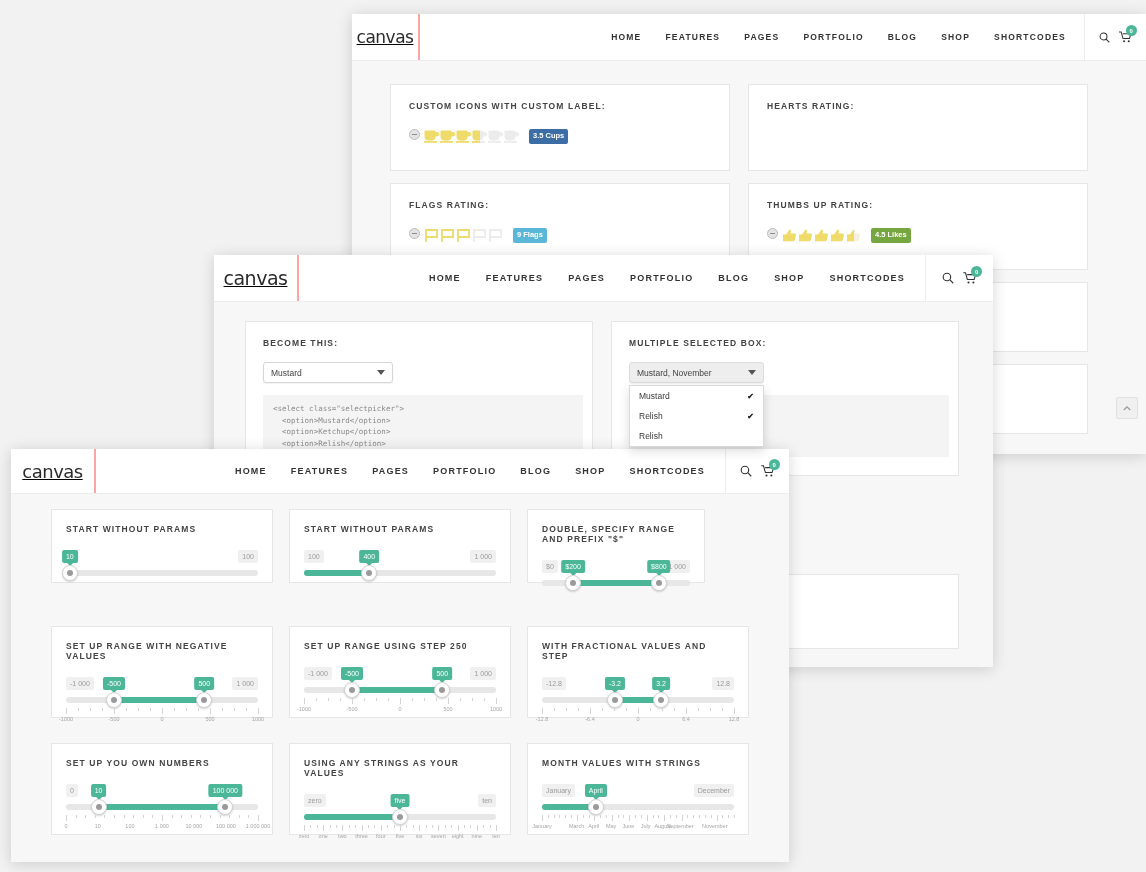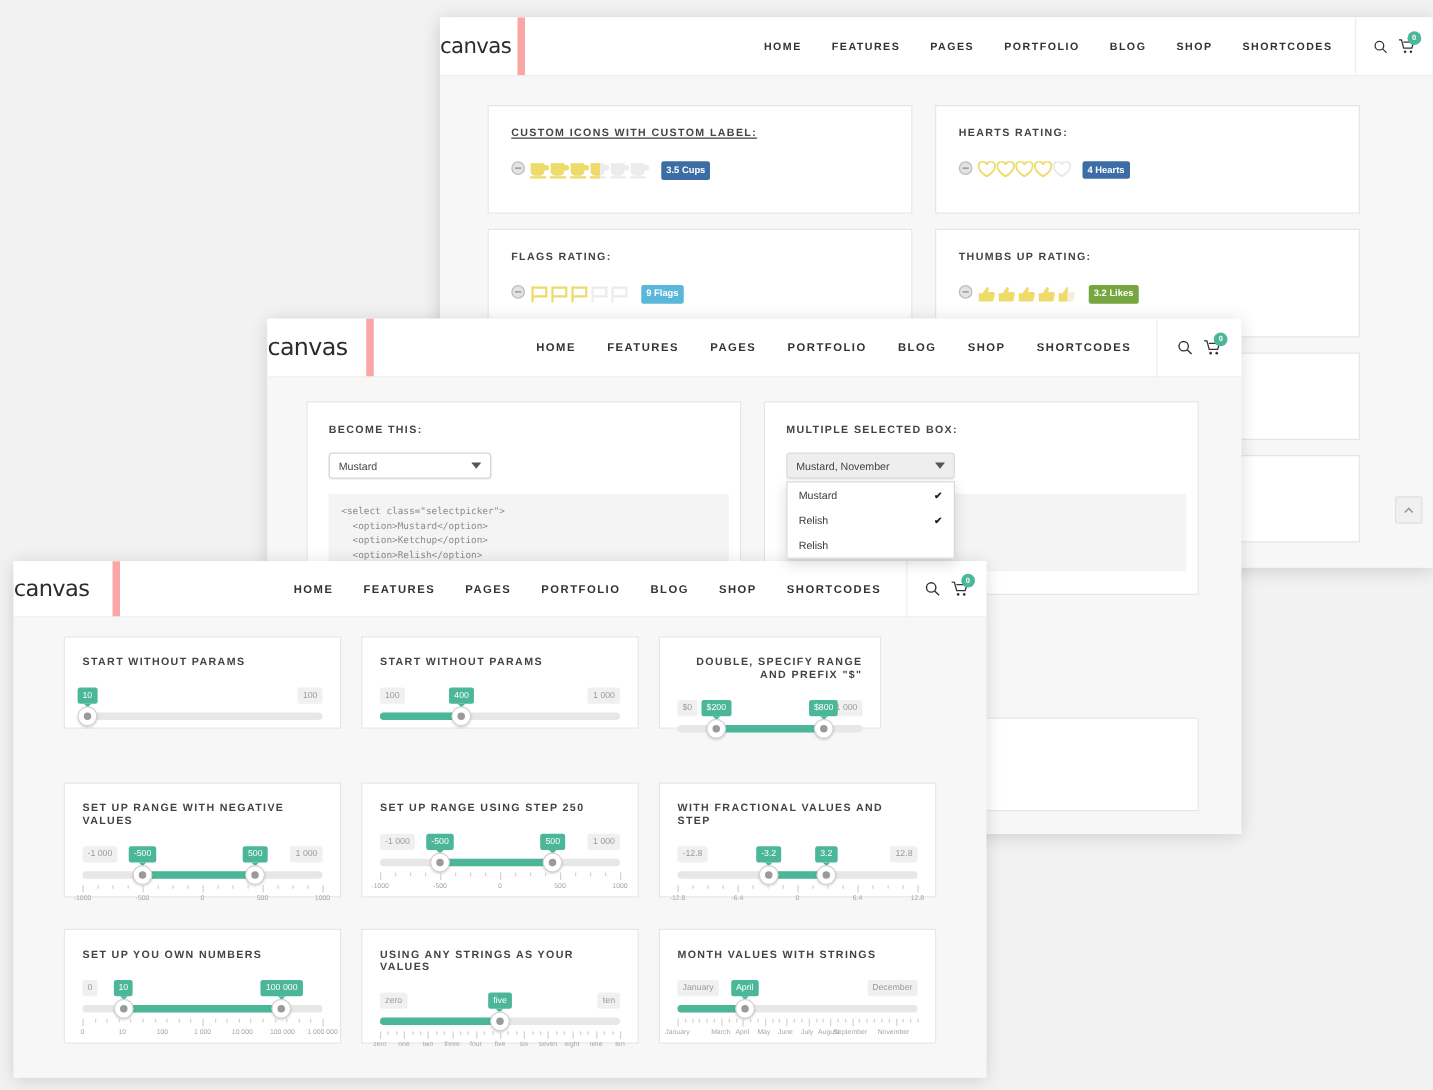--- a/index.html
+++ b/index.html
@@ -11,21 +11,21 @@
     position:relative;
     overflow:hidden;
     -webkit-font-smoothing:antialiased;
   }
 
   
   .window { position:absolute; background:#ffffff; box-shadow:0 2px 14px rgba(0,0,0,.16); }
   .win-body { background:#f7f7f7; width:100%; height:100%; }
 
   .navbar { display:flex; align-items:stretch; background:#fff; border-bottom:1px solid #ededed; }
-  .brand-cell { display:flex; align-items:center; border-right:6px solid #fca5a5; }
+  .brand-cell { display:flex; align-items:center; justify-content:center; border-right:2px solid #fca5a5;text-decoration:underline; }
   .brand {
     font-family:"DejaVu Sans", sans-serif;
     font-weight:400; color:#2b2b2b; letter-spacing:-.5px;
   }
   .nav-spacer { flex:1 1 auto; }
   .nav-menu { display:flex; align-items:center; gap:0; }
   .nav-menu a {
     color:#333; text-decoration:none; font-weight:700;
     letter-spacing:1.2px; white-space:nowrap;
     font-family:"Liberation Sans", sans-serif;
@@ -155,21 +155,21 @@
               <circle cx="13.5" cy="14" r="1.4" fill="#333"></circle>
             </svg>
           <span class="cart-badge" style="width:11px;height:11px;font-size:6px;top:-6px;right:-5px;">0</span>
         </span>
       </div>
     </div>
 
     <div style="position:absolute; left:38px; top:70px; width:720px;">
 
       <div class="card" style="position:absolute; left:0; top:0; width:340px; height:87px; padding:16px 18px;">
-        <div class="card-title" style="font-size:8.5px;text-decoration:underline;">CUSTOM ICONS WITH CUSTOM LABEL:</div>
+        <div class="card-title" style="font-size:8.5px;">CUSTOM ICONS WITH CUSTOM LABEL:</div>
         <div class="rating-row" style="margin-top:18px;">
           <span class="rating-cancel">
               <i></i>
             </span>
           <span class="icons">
             <svg width="16" height="15" viewBox="0 0 16 15">
                 <path d="M1 2h10v6a3 3 0 0 1-3 3H4a3 3 0 0 1-3-3V2zM11 3.5h2.2a1.7 1.7 0 0 1 0 3.4H11" fill="#eedb6a" stroke="#eedb6a" stroke-width="1"></path>
                 <rect x="0" y="12" width="13" height="1.8" fill="#eedb6a"></rect>
               </svg>
             <svg width="16" height="15" viewBox="0 0 16 15">
@@ -203,43 +203,20 @@
                 <path d="M1 2h10v6a3 3 0 0 1-3 3H4a3 3 0 0 1-3-3V2zM11 3.5h2.2a1.7 1.7 0 0 1 0 3.4H11" fill="#ececec" stroke="#ececec" stroke-width="1"></path>
                 <rect x="0" y="12" width="13" height="1.8" fill="#ececec"></rect>
               </svg>
           </span>
           <span class="rate-label" style="background:#3c6ea5; font-size:7.5px; padding:3px 4px;">3.5 Cups</span>
         </div>
       </div>
 
       <div class="card" style="position:absolute; left:358px; top:0; width:340px; height:87px; padding:16px 18px;">
         <div class="card-title" style="font-size:8.5px;">HEARTS RATING:</div>
-        <div class="rating-row" style="margin-top:18px;">
-          <span class="rating-cancel">
-              <i></i>
-            </span>
-          <span class="icons">
-            <svg width="15" height="13" viewBox="0 0 16 14">
-                <path d="M8 13S1 8.6 1 4.7A3.4 3.4 0 0 1 8 3a3.4 3.4 0 0 1 7 1.7C15 8.6 8 13 8 13z" fill="none" stroke="#eedb6a" stroke-width="1.6"></path>
-              </svg>
-            <svg width="15" height="13" viewBox="0 0 16 14">
-                <path d="M8 13S1 8.6 1 4.7A3.4 3.4 0 0 1 8 3a3.4 3.4 0 0 1 7 1.7C15 8.6 8 13 8 13z" fill="none" stroke="#eedb6a" stroke-width="1.6"></path>
-              </svg>
-            <svg width="15" height="13" viewBox="0 0 16 14">
-                <path d="M8 13S1 8.6 1 4.7A3.4 3.4 0 0 1 8 3a3.4 3.4 0 0 1 7 1.7C15 8.6 8 13 8 13z" fill="none" stroke="#eedb6a" stroke-width="1.6"></path>
-              </svg>
-            <svg width="15" height="13" viewBox="0 0 16 14">
-                <path d="M8 13S1 8.6 1 4.7A3.4 3.4 0 0 1 8 3a3.4 3.4 0 0 1 7 1.7C15 8.6 8 13 8 13z" fill="none" stroke="#eedb6a" stroke-width="1.6"></path>
-              </svg>
-            <svg width="15" height="13" viewBox="0 0 16 14">
-                <path d="M8 13S1 8.6 1 4.7A3.4 3.4 0 0 1 8 3a3.4 3.4 0 0 1 7 1.7C15 8.6 8 13 8 13z" fill="none" stroke="#e8e8e8" stroke-width="1.6"></path>
-              </svg>
-          </span>
-          <span class="rate-label" style="background:#3c6ea5; font-size:7.5px; padding:3px 4px;">4 Hearts</span>
-        </div>
       </div>
 
       <div class="card" style="position:absolute; left:0; top:99px; width:340px; height:87px; padding:16px 18px;">
         <div class="card-title" style="font-size:8.5px;">FLAGS RATING:</div>
         <div class="rating-row" style="margin-top:18px;">
           <span class="rating-cancel">
               <i></i>
             </span>
           <span class="icons">
             <svg width="16" height="15" viewBox="0 0 16 15">
@@ -286,21 +263,21 @@
                   <clipPath id="halfT">
                     <rect x="0" y="0" width="8" height="15"></rect>
                   </clipPath>
                 </defs>
                 <path d="M4 6.5 7.5 1.5c1.3 0 1.8.9 1.5 2L8.5 5.5h4c1 0 1.6.8 1.4 1.7l-1 4.6c-.2.9-.8 1.4-1.7 1.4H4zM1 6.5h3v6.7H1z" fill="#f4f0dc"></path>
                 <g clip-path="url(#halfT)">
                   <path d="M4 6.5 7.5 1.5c1.3 0 1.8.9 1.5 2L8.5 5.5h4c1 0 1.6.8 1.4 1.7l-1 4.6c-.2.9-.8 1.4-1.7 1.4H4zM1 6.5h3v6.7H1z" fill="#eedb6a"></path>
                 </g>
               </svg>
           </span>
-          <span class="rate-label" style="background:#76a63f; font-size:7.5px; padding:3px 4px;">3.2 Likes</span>
+          <span class="rate-label" style="background:#76a63f; font-size:7.5px; padding:3px 4px;">4.5 Likes</span>
         </div>
       </div>
 
       <div class="card" style="position:absolute; left:358px; top:198px; width:340px; height:70px;"></div>
       <div class="card" style="position:absolute; left:358px; top:280px; width:340px; height:70px;"></div>
     </div>
 
     <div class="scrolltop" style="right:8px; bottom:35px; width:22px; height:22px; border-radius:2px;">
       <svg width="8" height="6" viewBox="0 0 10 7">
           <path d="M1 6 5 2l4 4" fill="none" stroke="#9a9a9a" stroke-width="1.6"></path>
@@ -461,21 +438,21 @@
               <span class="sl-lab active" style="left: 34%; transform: translateX(-50%); font-size: 7px; padding: 3px 4px;">400</span>
             </div>
             <div class="sl-track">
               <div class="sl-fill" style="left: 0%; width: 34%;"></div>
               <div class="sl-handle" style="left: 34%;">
                 <i></i>
               </div>
             </div>
           </div>
         </div>
-        <div class="card" style="position: absolute; left: 476px; top: 0px; width: 178px; height: 74px; padding: 14px; text-align: right;">
+        <div class="card" style="position: absolute; left: 476px; top: 0px; width: 178px; height: 74px; padding: 14px;">
           <div class="card-title" style="font-size: 8.5px;">DOUBLE, SPECIFY RANGE AND PREFIX "$"</div>
           <div class="slider" style="margin-top: 16px;">
             <div class="sl-labels">
               <span class="sl-lab" style="left: 0px; font-size: 7px; padding: 3px 4px;">$0</span>
               <span class="sl-lab" style="right: 0px; font-size: 7px; padding: 3px 4px;">$1 000</span>
               <span class="sl-lab active" style="left: 21%; transform: translateX(-50%); font-size: 7px; padding: 3px 4px;">$200</span>
               <span class="sl-lab active" style="left: 79%; transform: translateX(-50%); font-size: 7px; padding: 3px 4px;">$800</span>
             </div>
             <div class="sl-track">
               <div class="sl-fill" style="left: 21%; width: 58%;"></div>

